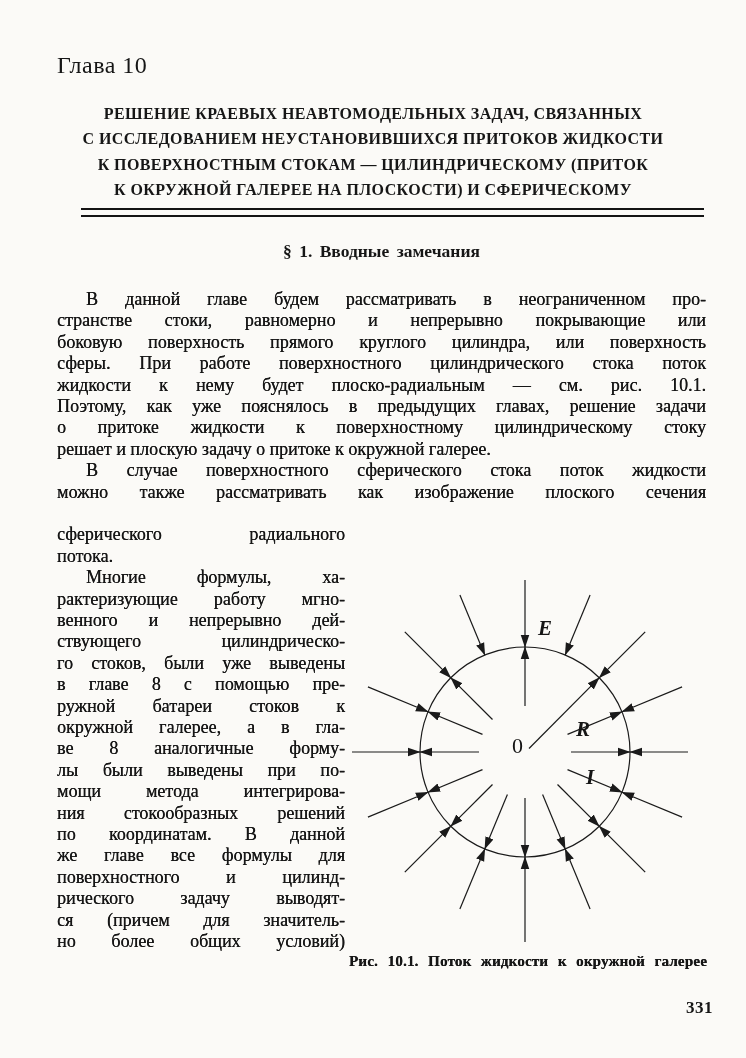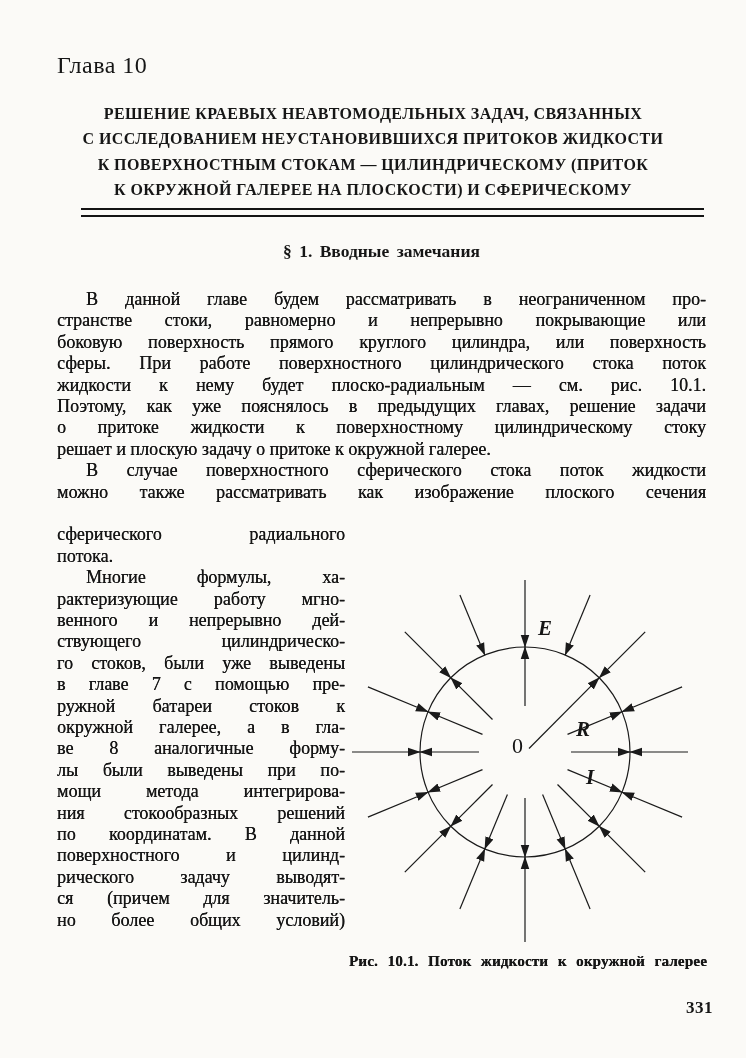--- a/index.html
+++ b/index.html
@@ -89,28 +89,29 @@
   <div class="block" id="para2narrow">
       <div class="bline">сферического радиального</div>
       <div class="bline noj">потока.</div>
     </div>
   <div class="block" id="para3narrow">
       <div class="bline indent">Многие формулы, ха-</div>
       <div class="bline">рактеризующие работу мгно-</div>
       <div class="bline">венного и непрерывно дей-</div>
       <div class="bline">ствующего цилиндрическо-</div>
       <div class="bline">го стоков, были уже выведены</div>
-      <div class="bline">в главе 7 с помощью пре-</div>
+      <div class="bline">в главе 8 с помощью пре-</div>
       <div class="bline">ружной батареи стоков к</div>
       <div class="bline">окружной галерее, а в гла-</div>
       <div class="bline">ве 8 аналогичные форму-</div>
       <div class="bline">лы были выведены при по-</div>
       <div class="bline">мощи метода интегрирова-</div>
       <div class="bline">ния стокообразных решений</div>
       <div class="bline">по координатам. В данной</div>
+      <div class="bline">же главе все формулы для</div>
       <div class="bline">поверхностного и цилинд-</div>
       <div class="bline">рического задачу выводят-</div>
       <div class="bline">ся (причем для значитель-</div>
       <div class="bline">но более общих условий)</div>
     </div>
 
   <svg class="figure-svg" width="400" height="410" viewBox="0 0 400 410" xmlns="http://www.w3.org/2000/svg">
     <defs>
       <marker id="ah" viewBox="0 0 12 9" refX="11" refY="4.5" markerWidth="11" markerHeight="8.5" orient="auto">
         <path d="M0,0.6 L11.6,4.5 L0,8.4 Z" fill="#1a1a1a"></path>

